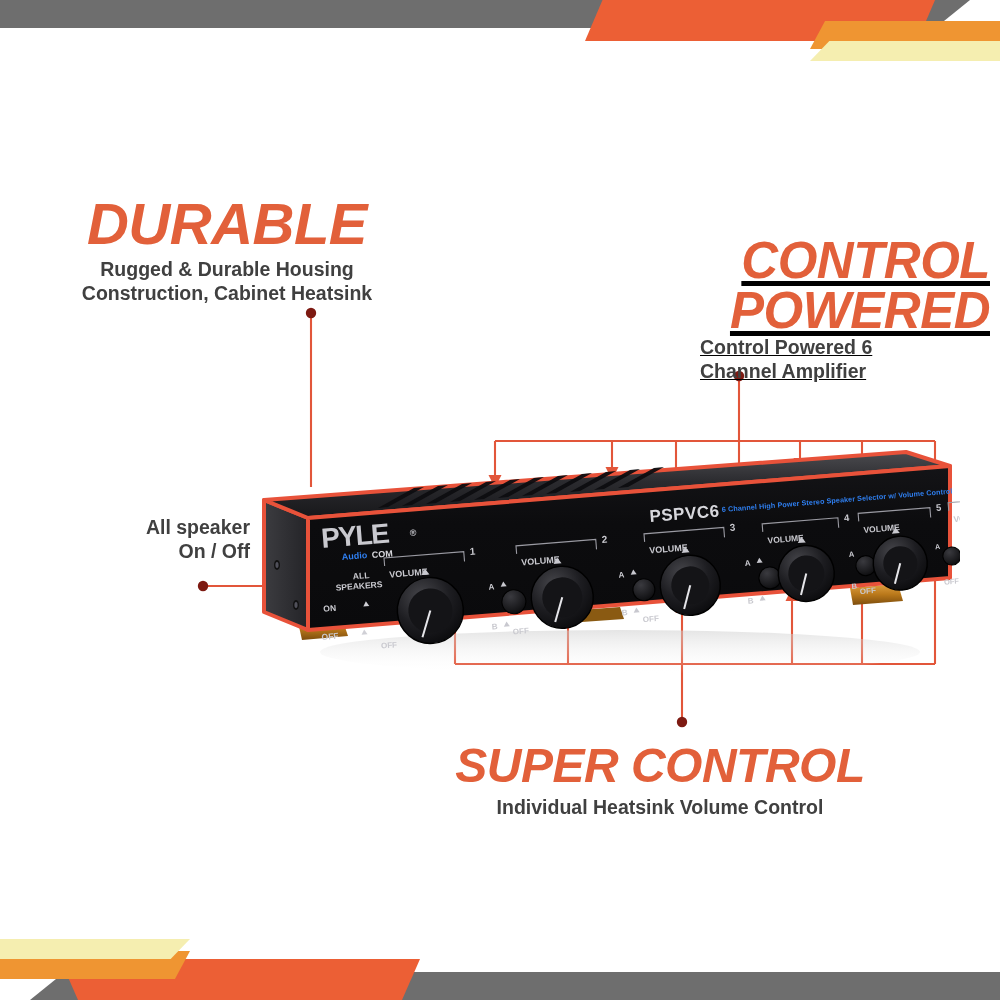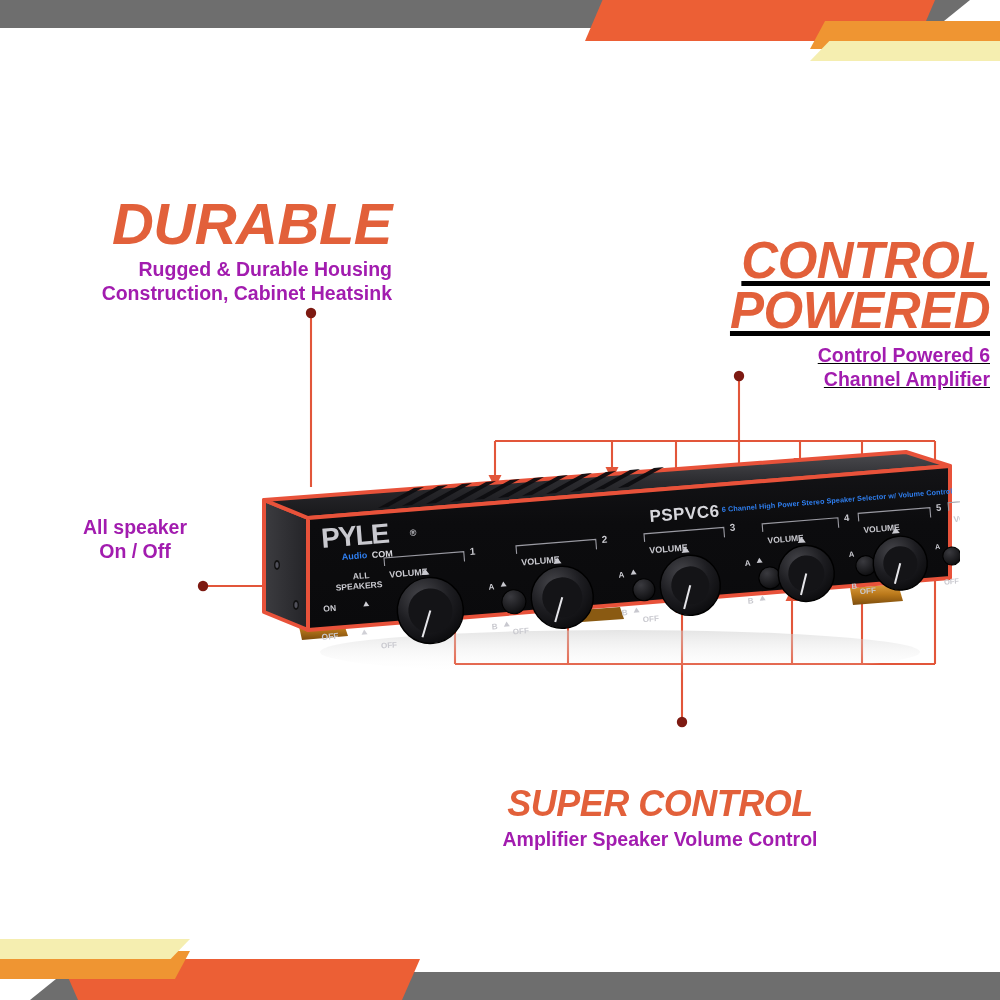--- a/index.html
+++ b/index.html
@@ -47,37 +47,37 @@
     clip-path:polygon(0 0, 100% 0, 91% 100%, 9% 100%);
   }
 
   
   .callout{position:absolute;}
   .headline{
     font-weight:bold;font-style:italic;color:#e2603a;
     line-height:0.98;letter-spacing:-0.5px;white-space:pre;
   }
   .subtext{
-    font-weight:bold;color:#a21caf;line-height:1.22;
-  }
-
-  #co-durable{left:62px;top:196px;width:330px;text-align:right;}
+    font-weight:bold;color:#404040;line-height:1.22;
+  }
+
+  #co-durable{left:62px;top:196px;width:330px;text-align:center;}
   #co-durable .headline{font-size:58px;}
   #co-durable .subtext{font-size:19.5px;margin-top:5px;}
 
   #co-control{left:700px;top:236px;width:290px;text-align:right;text-decoration:underline;}
   #co-control .headline{font-size:51px;}
-  #co-control .subtext{font-size:19.5px;margin-top:8px;text-align:right;}
+  #co-control .subtext{font-size:19.5px;text-align:left;}
 
   #co-power{left:20px;top:512px;width:230px;text-align:center;}
   #co-power .headline{font-size:50px;}
-  #co-power .subtext{font-size:19.5px;margin-top:4px;}
+  #co-power .subtext{font-size:19.5px;margin-top:4px;text-align:right;}
 
   #co-super{left:420px;top:742px;width:480px;text-align:center;}
-  #co-super .headline{font-size:36px;margin-top:44px;}
+  #co-super .headline{font-size:48px;}
   #co-super .subtext{font-size:19.5px;margin-top:7px;}
 
   
   #leaders{position:absolute;left:0;top:0;width:1000px;height:1000px;}
 
   
   #device{position:absolute;left:250px;top:440px;width:710px;height:250px;}
   #device svg{display:block;}
   .pnl-txt{font-family:"Liberation Sans",sans-serif;font-weight:bold;fill:#c9c9cf;}
   .blue-txt{font-family:"Liberation Sans",sans-serif;font-weight:bold;fill:#2f7ff0;}
@@ -342,16 +342,16 @@
     <div class="headline">CONTROL<br>POWERED</div>
     <div class="subtext">Control Powered 6<br>Channel Amplifier</div>
   </div>
 
   <div class="callout" id="co-power">
     <div class="subtext">All speaker<br>On / Off</div>
   </div>
 
   <div class="callout" id="co-super">
     <div class="headline">SUPER CONTROL</div>
-    <div class="subtext">Amplifier Speaker Volume Control</div>
+    <div class="subtext">Individual Heatsink Volume Control</div>
   </div>
 
 </div>
 
 </body></html>

